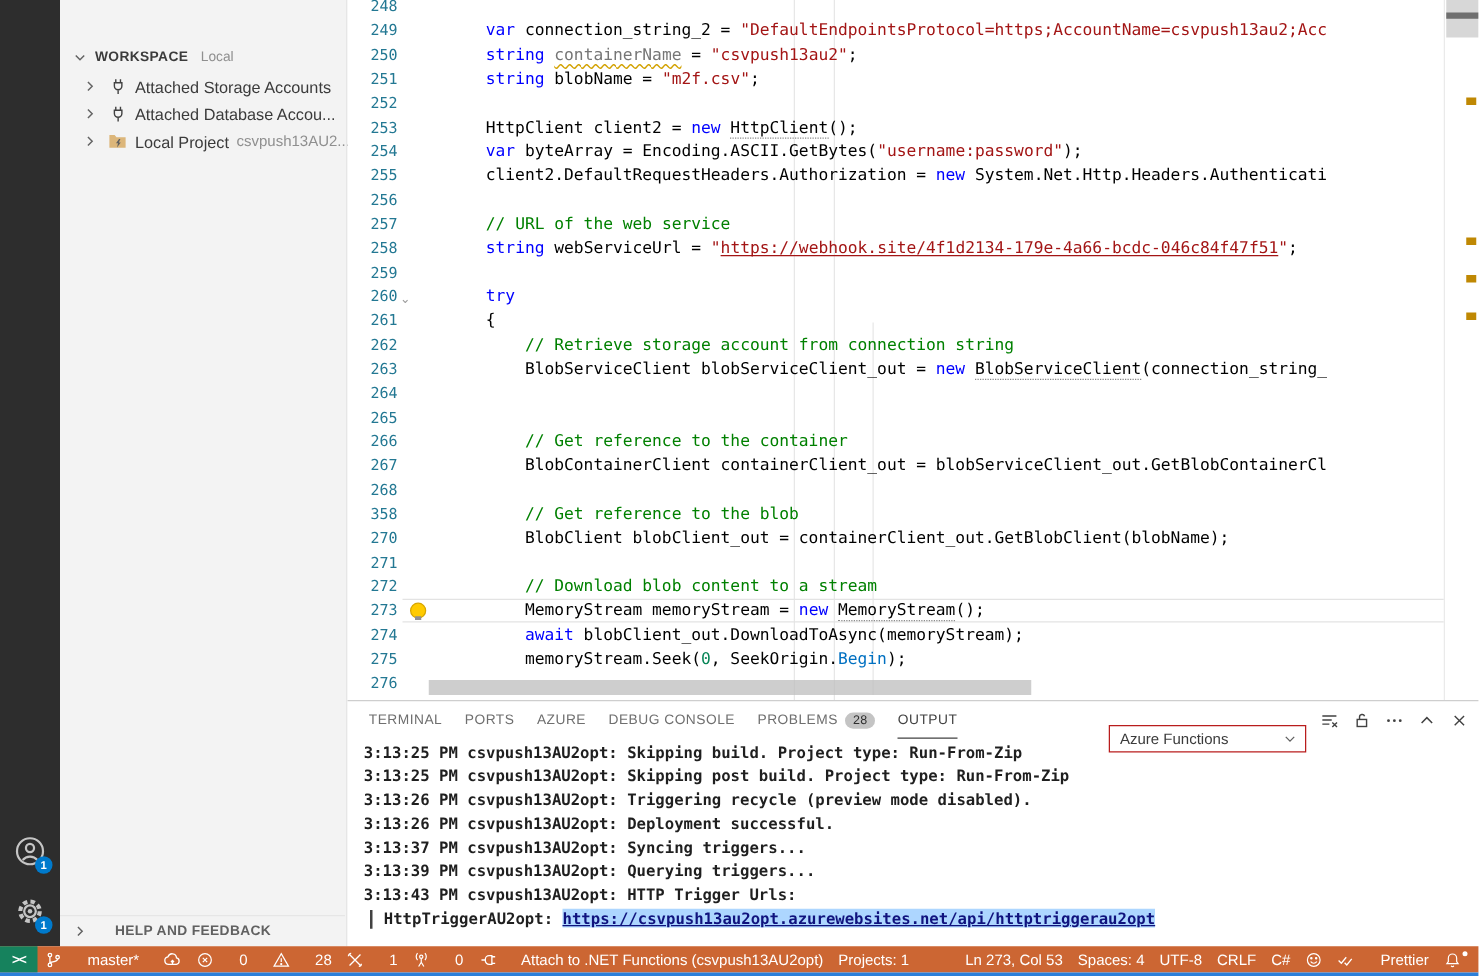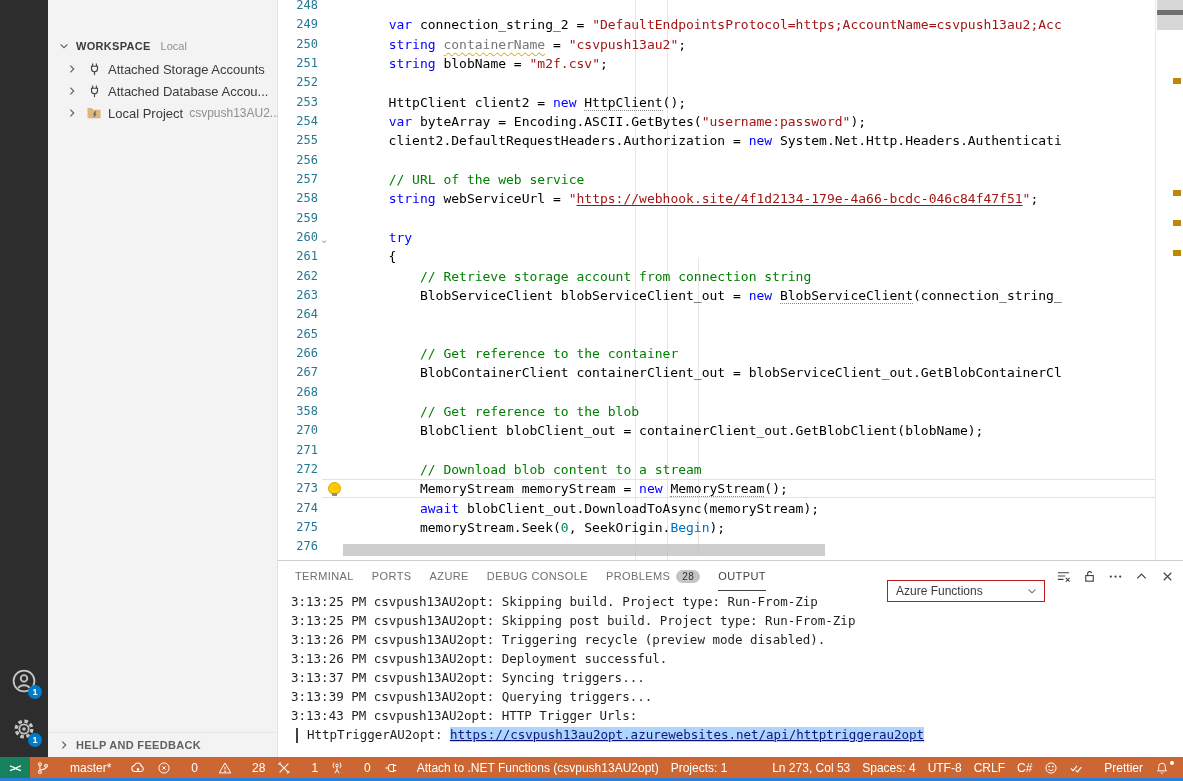--- a/index.html
+++ b/index.html
@@ -13,21 +13,21 @@
     background:#007acc;color:#fff;font-size:9px;font-weight:bold;display:flex;align-items:center;justify-content:center;}
   
   .sidebar{position:absolute;left:48px;top:0;width:230px;height:757px;background:#f3f3f3;border-right:1px solid #e2e2e2;box-sizing:border-box;}
   .ws-header{display:flex;align-items:center;gap:4px;margin:38px 0 4px 8px;color:#3b3b3b;}
   .ws-title{font-size:11px;font-weight:bold;letter-spacing:.3px;}
   .ws-detail{font-size:11px;color:#8f8f8f;margin-left:6px;text-align:center;}
   .ws-item{display:flex;align-items:center;height:22px;padding-left:16px;gap:6px;font-size:13px;color:#3b3b3b;cursor:pointer;}
   .ws-item .lbl{white-space:nowrap;}
   .ws-item .det{color:#8f8f8f;font-size:12px;white-space:nowrap;}
   .chev{color:#646464;display:inline-flex;width:16px;height:16px;align-items:center;justify-content:center;flex:none;}
-  .help-row{position:absolute;left:0;right:1px;bottom:0;height:24px;display:flex;align-items:center;gap:4px;
+  .help-row{position:absolute;left:0;right:1px;bottom:0;height:24px;display:flex;align-items:center;gap:20px;
     padding-left:8px;font-size:11px;font-weight:bold;color:#616161;border-top:1px solid #e6e6e6;background:#f3f3f3;letter-spacing:.3px;}
   
   .editor{position:absolute;left:278px;top:0;width:905px;height:561px;background:#fff;overflow:hidden;}
   .code-rows{position:absolute;left:0;top:-4px;width:788px;overflow:hidden;}
   .code-row{display:flex;height:19.33px;line-height:19.33px;white-space:pre;}
   .ln{width:40px;flex:none;text-align:right;color:#237893;font:12px "DejaVu Sans Mono",monospace;line-height:19.33px;}
   .lc{padding-left:8px;font:13px "DejaVu Sans Mono",monospace;line-height:19.33px;color:#000;}
   .tk-k{color:#0000ff;} .tk-s{color:#a31515;} .tk-c{color:#008000;}
   .tk-u{color:#767676;text-decoration:underline wavy #d2a100;text-decoration-thickness:1px;text-underline-offset:3px;}
   .tk-h{border-bottom:1px dotted #8a8a8a;}
@@ -48,21 +48,21 @@
   .panel-tabs{display:flex;align-items:center;height:30px;padding:0 8px 0 17px;gap:18px;}
   .ptab{height:100%;display:flex;align-items:center;font-size:11px;letter-spacing:.4px;color:#6f6f6f;cursor:pointer;box-sizing:border-box;}
   .ptab.active{color:#424242;border-bottom:1px solid #424242;}
   .pbadge{margin-left:6px;background:#c4c4c4;color:#2f2f2f;font-size:10px;border-radius:9px;padding:1px 6px;}
   .panel-right{margin-left:auto;display:flex;align-items:center;gap:10px;}
   .chan-select{display:flex;align-items:center;justify-content:space-between;width:158px;height:22px;border:1px solid #b91c1c;
     background:#fff;font-size:12px;color:#3b3b3b;padding:0 6px 0 8px;box-sizing:border-box;cursor:pointer;margin-top:30px;}
   .picon{width:16px;height:16px;color:#424242;display:flex;align-items:center;justify-content:center;cursor:pointer;}
   .output{position:absolute;left:0;right:0;top:30px;bottom:0;font:12.5px "DejaVu Sans Mono",monospace;color:#1f1f1f;
     padding-left:13px;white-space:pre;overflow:hidden;}
-  .out-line{height:19px;line-height:19px;}
+  .out-line{height:19px;line-height:19px;font-weight:bold;}
   .tbar{display:inline-block;width:2px;height:15px;background:#424242;vertical-align:middle;margin-right:9px;margin-left:5px;}
   .url-sel{background:#add6ff;color:#10137e;text-decoration:underline;}
   
   .status{position:absolute;left:0;top:757px;width:1183px;height:21px;background:#cc6633;color:#fff;
     display:flex;align-items:center;font-size:12px;}
   .remote{width:30px;height:21px;background:#16825d;display:flex;align-items:center;justify-content:center;
     font-weight:bold;font-size:11px;letter-spacing:-1px;cursor:pointer;flex:none;}
   .sitem{display:flex;align-items:center;gap:20px;padding:0 6px;height:100%;cursor:pointer;white-space:nowrap;}
   .sicon{width:14px;height:14px;display:flex;align-items:center;justify-content:center;}
   .status-right{margin-left:auto;display:flex;align-items:center;padding-right:8px;}

